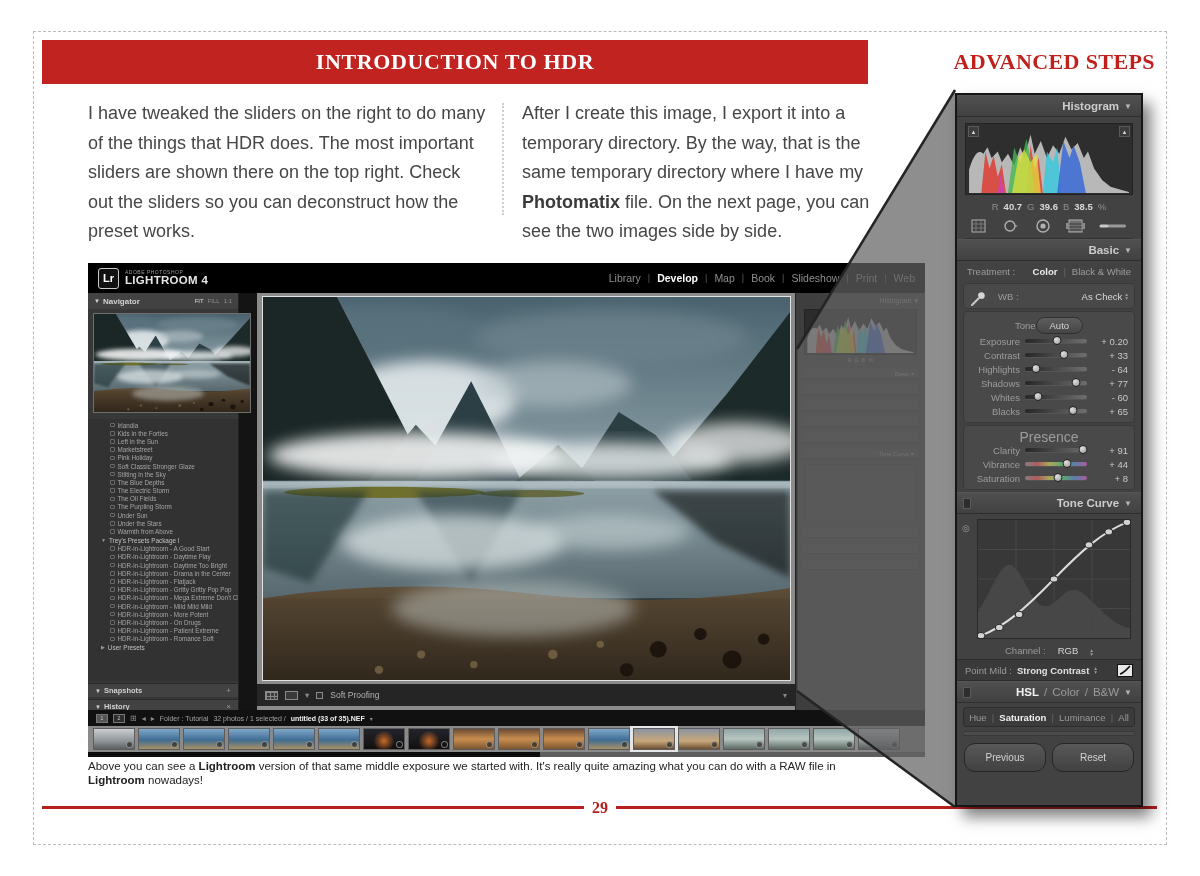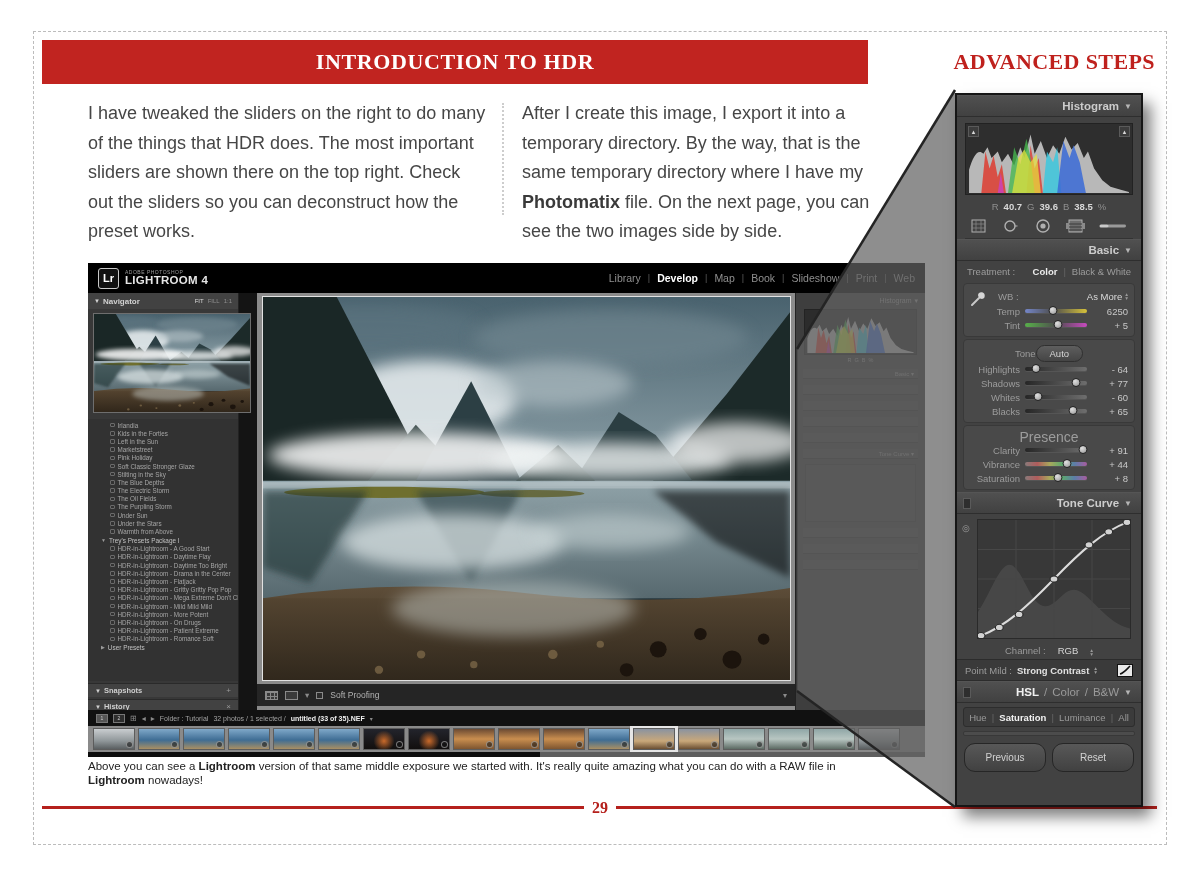--- a/index.html
+++ b/index.html
@@ -592,46 +592,46 @@
     <span>Black &amp; White</span>
   </div>
   <div class="group">
     <svg class="dropper" width="18" height="18" viewBox="0 0 18 18">
         <path d="M2 16 L9 9" stroke="#c9c9c9" stroke-width="2" stroke-linecap="round"></path>
         <path d="M8 6 a3.4 3.4 0 1 1 4 4 l-2-0.5 -1.5-1.5 z" fill="#d6d6d6"></path>
       </svg>
     <div class="wbrow">
       <span>WB :</span>
       <span class="wbv">
-          <span>As More</span>
+          <span>As Check</span>
           <span class="updn">▴<br>▾</span>
         </span>
     </div>
-    <div>
-        <div class="srow">
-          <span class="slabel">Temp</span>
-          <div class="strack t-temp">
-            <span class="sknob" style="left: 45%;"></span>
-          </div>
-          <span class="sval">6250</span>
-        </div>
-        <div class="srow">
-          <span class="slabel">Tint</span>
-          <div class="strack t-tint">
-            <span class="sknob" style="left: 53%;"></span>
-          </div>
-          <span class="sval">+ 5</span>
-        </div>
-      </div>
   </div>
   <div class="group">
     <div class="tonerow">
       <span>Tone</span>
       <span class="auto-btn">Auto</span>
     </div>
+    <div>
+        <div class="srow">
+          <span class="slabel">Exposure</span>
+          <div class="strack">
+            <span class="sknob" style="left: 52%;"></span>
+          </div>
+          <span class="sval">+ 0.20</span>
+        </div>
+        <div class="srow">
+          <span class="slabel">Contrast</span>
+          <div class="strack">
+            <span class="sknob" style="left: 63%;"></span>
+          </div>
+          <span class="sval">+ 33</span>
+        </div>
+      </div>
     <div>
         <div class="srow gap">
           <span class="slabel">Highlights</span>
           <div class="strack">
             <span class="sknob" style="left: 18%;"></span>
           </div>
           <span class="sval">- 64</span>
         </div>
         <div class="srow">
           <span class="slabel">Shadows</span>

